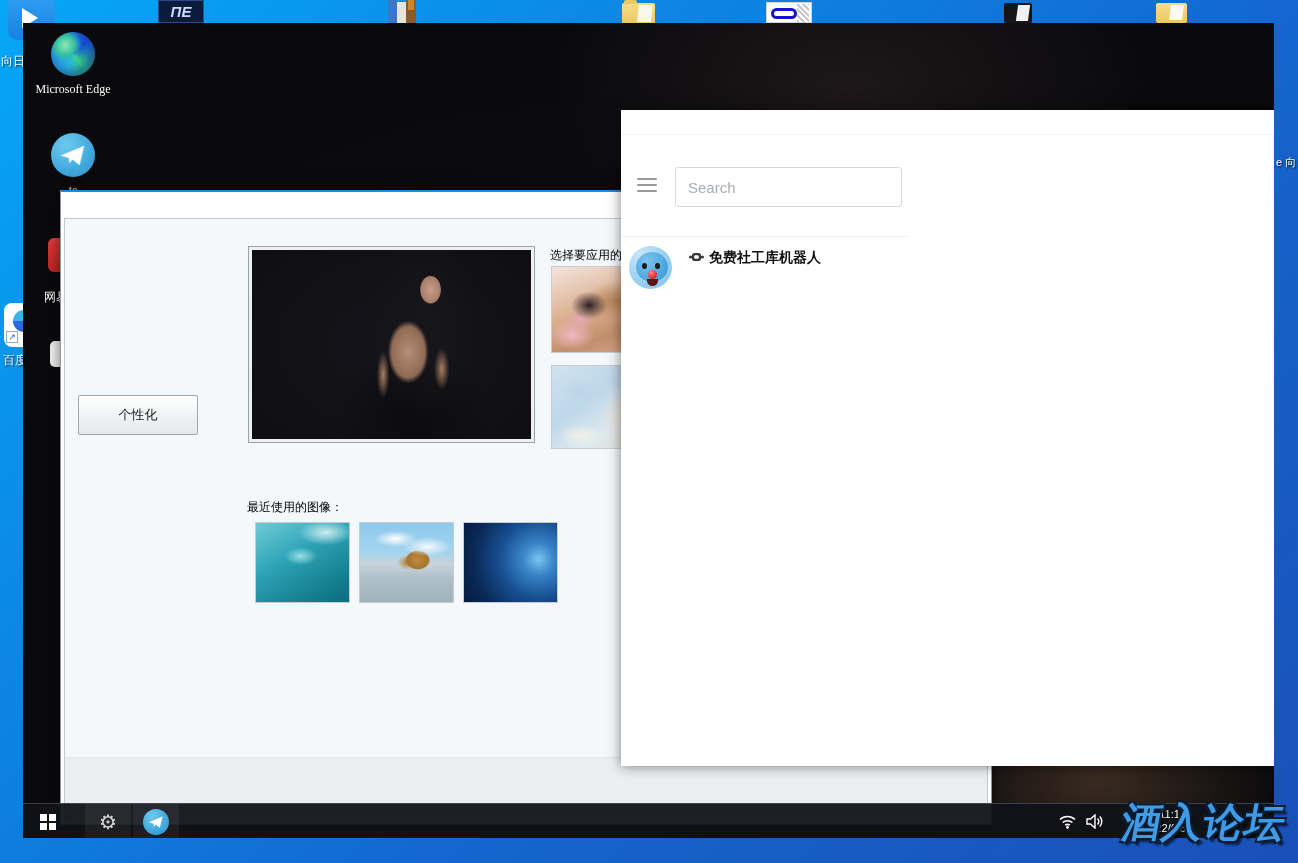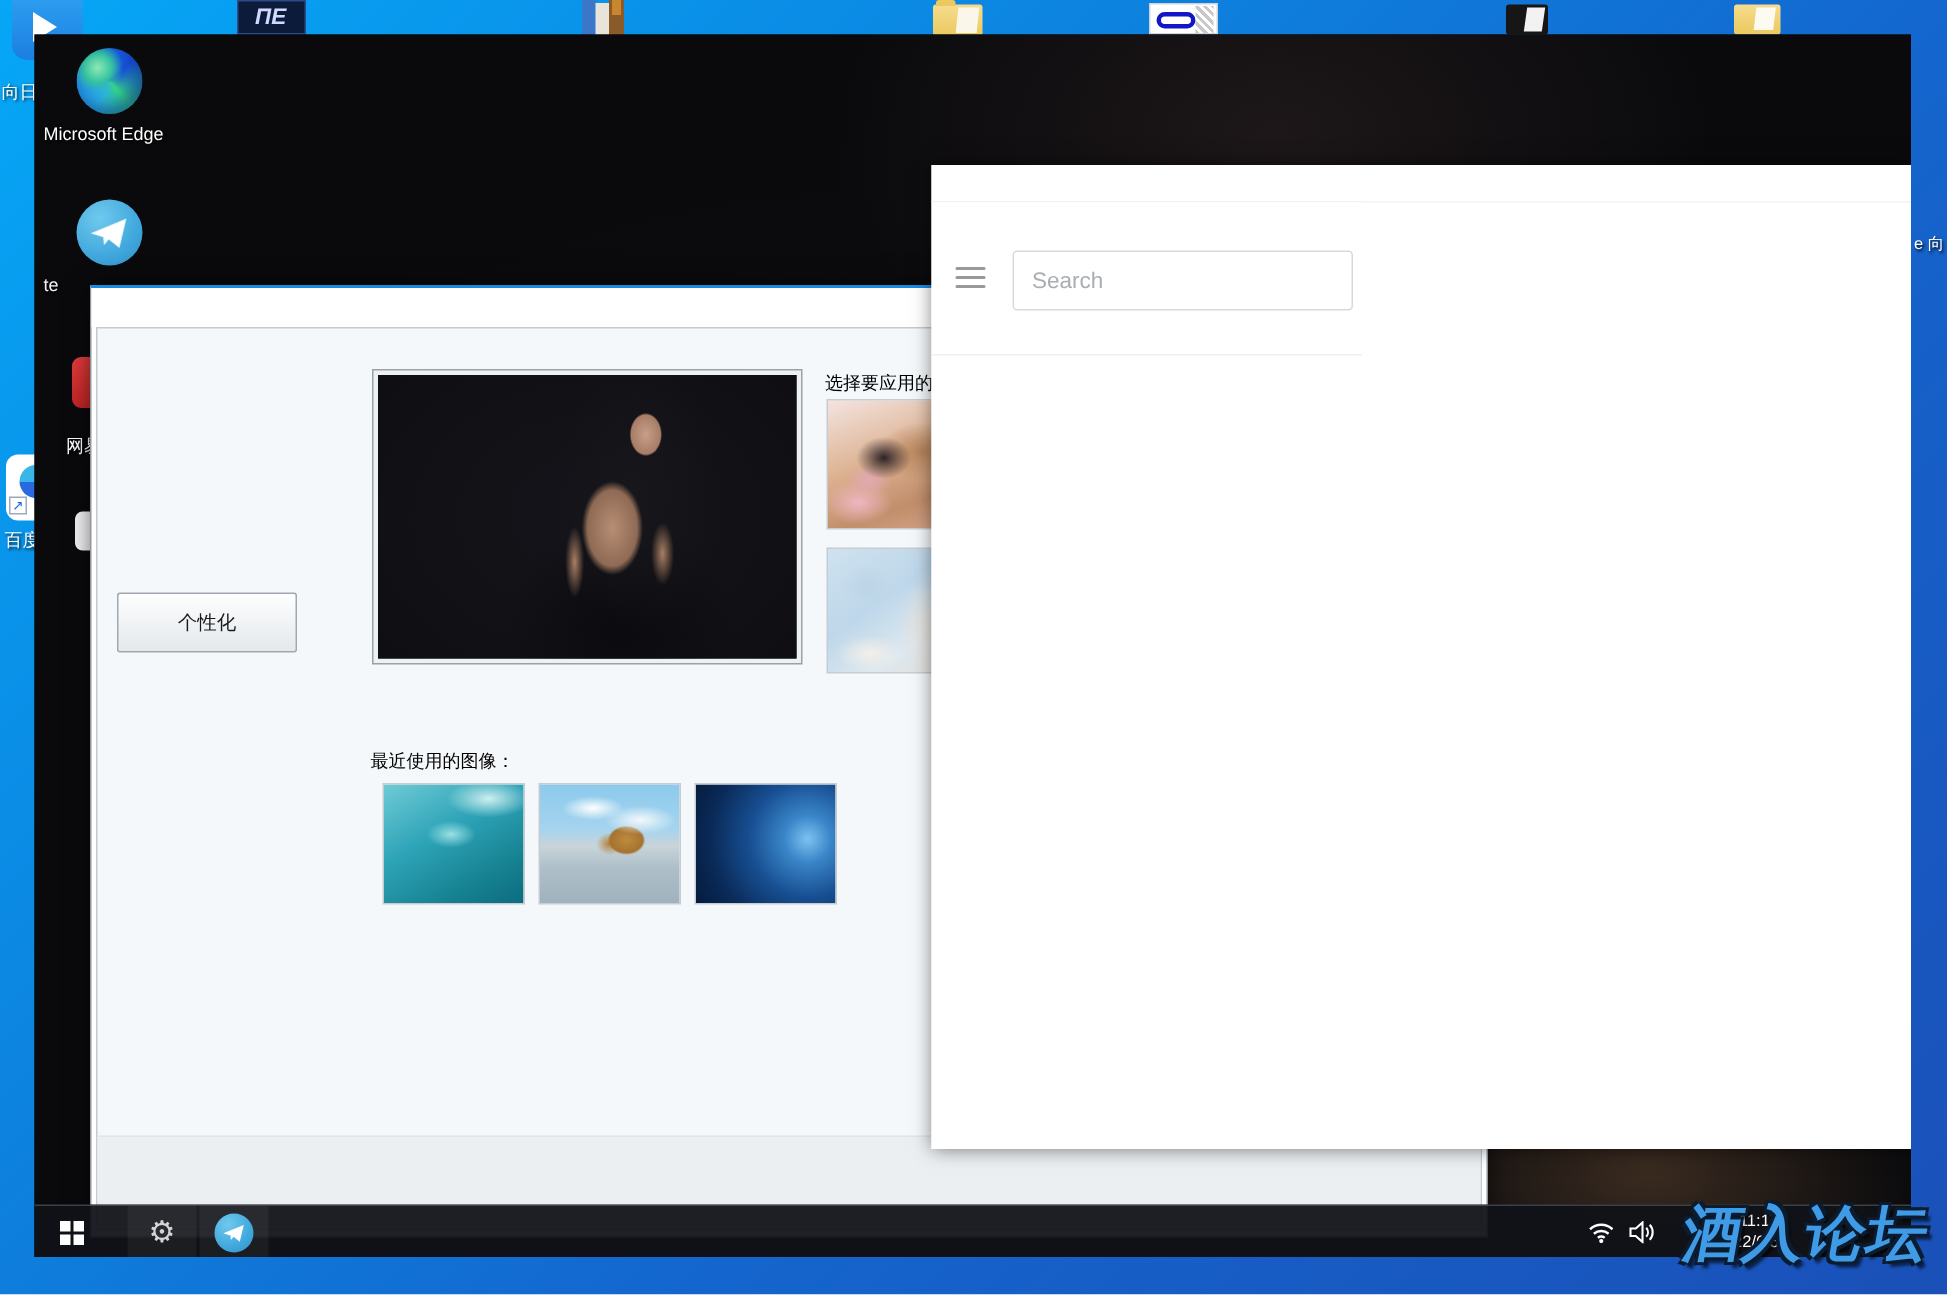--- a/index.html
+++ b/index.html
@@ -14,21 +14,21 @@
   .ico-label { position:absolute; color:#fff; font-size:12px; text-shadow:1px 1px 2px rgba(0,0,0,.8); white-space:nowrap; }
 
   
   #screen { position:absolute; left:23px; top:23px; width:1251px; height:815px; overflow:hidden;
     background:
       radial-gradient(ellipse 420px 260px at 66% 8%, #1d1719 0%, rgba(18,16,18,0) 70%),
       radial-gradient(ellipse 260px 150px at 86% 93%, #3a2b20 0%, rgba(30,22,16,0) 70%),
       radial-gradient(ellipse 700px 500px at 45% 55%, #101014 0%, #0a0a0d 75%),
       #0a0a0d; }
 
-  .desk-ico { position:absolute; width:88px; text-align:left; }
+  .desk-ico { position:absolute; width:88px; text-align:center;font-family:Liberation Serif, serif; }
   .desk-ico .glyph { width:44px; height:44px; margin:0 auto; }
   .desk-ico .cap { margin-top:6px; color:#fff; font-size:12px; text-shadow:1px 1px 2px #000; }
 
   .edge-circle { width:44px; height:44px; border-radius:50%;
     background:radial-gradient(circle at 32% 30%, #8fe8b5 0%, #35c4a0 22%, rgba(0,0,0,0) 40%),
                conic-gradient(from 210deg, #2bb3e8, #1b6ef0 35%, #174fd8 55%, #35d687 80%, #2bb3e8);
     box-shadow:inset -4px -5px 10px rgba(10,40,120,.55); }
   .tg-circle { width:44px; height:44px; border-radius:50%;
     background:radial-gradient(circle at 35% 28%, #6fc9ee 0%, #41a8dd 60%, #2f8ec6 100%); position:relative; }
   .tg-circle svg { position:absolute; left:9px; top:12px; }
@@ -139,21 +139,21 @@
 <body>
 
 <div id="stage">
 
   <div class="edge-ico" style="left:8px; top:0; width:47px; height:40px; border-radius:0 0 10px 10px; background:linear-gradient(#2d9cf0,#1b7fe0);">
     <div style="position:absolute; left:14px; top:8px; width:0; height:0; border-left:16px solid #fff; border-top:10px solid transparent; border-bottom:10px solid transparent;"></div>
   </div>
   <div class="ico-label" style="left:1px; top:53px;">向日</div>
 
   <div class="edge-ico" style="left:158px; top:0; width:46px; height:23px; background:#0d1b3a; border:1px solid #2a4a8a;">
-    <div style="color:#cfd8ff; font-weight:bold; font-style:italic; font-size:15px; text-align:left; line-height:21px;margin-left:11px;">ΠΕ</div>
+    <div style="color:#cfd8ff; font-weight:bold; font-style:italic; font-size:15px; text-align:center; line-height:21px;">ΠΕ</div>
   </div>
 
   <div class="edge-ico" style="left:388px; top:0; width:28px; height:24px;">
     <div style="position:absolute; left:0; top:0; width:9px; height:24px; background:#3a77c8;"></div>
     <div style="position:absolute; left:9px; top:2px; width:9px; height:22px; background:#e8e4da;"></div>
     <div style="position:absolute; left:18px; top:0; width:10px; height:24px; background:#8a5a28;"></div>
     <div style="position:absolute; left:20px; top:0; width:6px; height:10px; background:#c8862e;"></div>
   </div>
 
   <div class="edge-ico" style="left:622px; top:3px; width:33px; height:21px; background:linear-gradient(#f5dc8e,#ecc95e); border-radius:2px;">
@@ -232,20 +232,38 @@
 
       <div class="leftpane">
         <div class="burger">
             <span></span>
             <span></span>
             <span></span>
           </div>
         <input class="searchbox" type="text" placeholder="Search" style="">
         <div class="chatlist-sep"></div>
 
+        <div class="chatrow">
+          <div class="chat-avatar">
+            <div class="head"></div>
+            <div class="eye" style="left:13px;"></div>
+            <div class="eye" style="left:26px;"></div>
+            <div class="nose"></div>
+            <div class="mouth"></div>
+          </div>
+          <span class="bot-ico">
+            <svg width="15" height="13" viewBox="0 0 15 13">
+              <rect x="3" y="2" width="9" height="8" rx="2.5" fill="#3a3a3a"></rect>
+              <circle cx="1.6" cy="6" r="1.6" fill="#3a3a3a"></circle>
+              <circle cx="13.4" cy="6" r="1.6" fill="#3a3a3a"></circle>
+              <rect x="5.2" y="4.3" width="4.6" height="3.4" rx="1.2" fill="#fff"></rect>
+            </svg>
+          </span>
+          <div class="chat-name">免费社工库机器人</div>
+        </div>
       </div>
 
     </div>
 
     <div id="taskbar">
       <div class="tb-btn" style="left:2px;">
         <div class="winlogo">
             <i></i>
             <i></i>
             <i></i>

